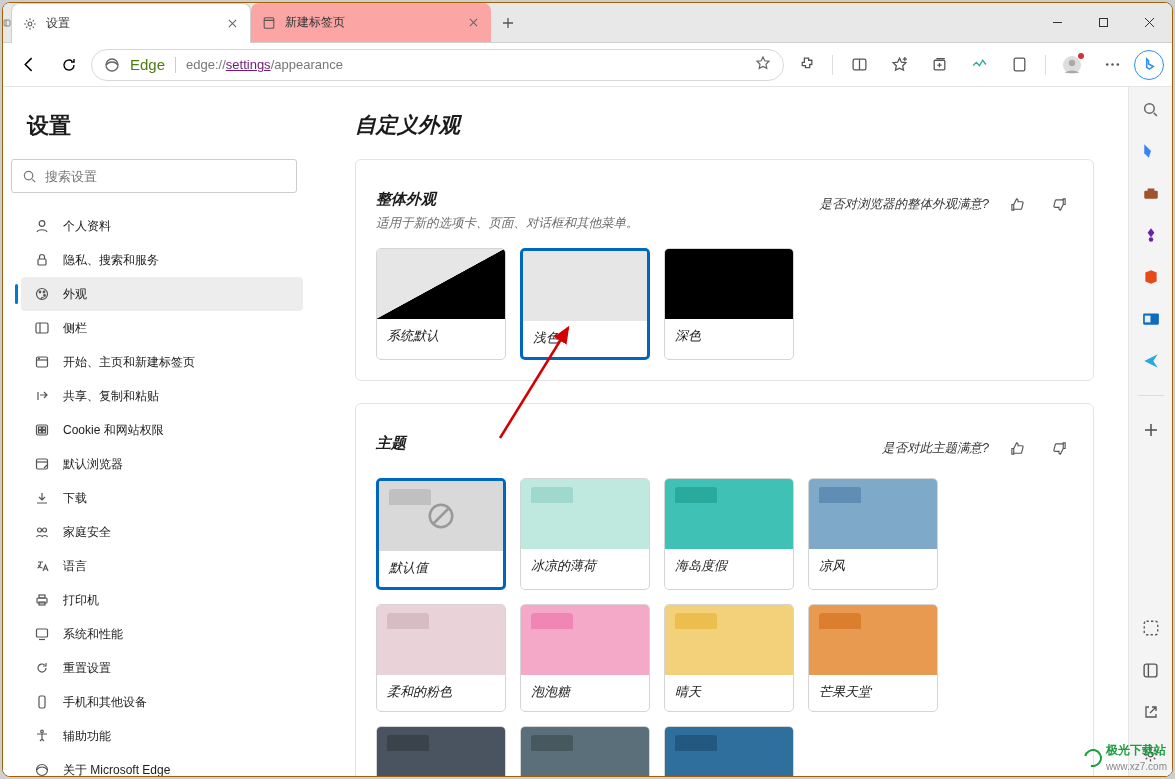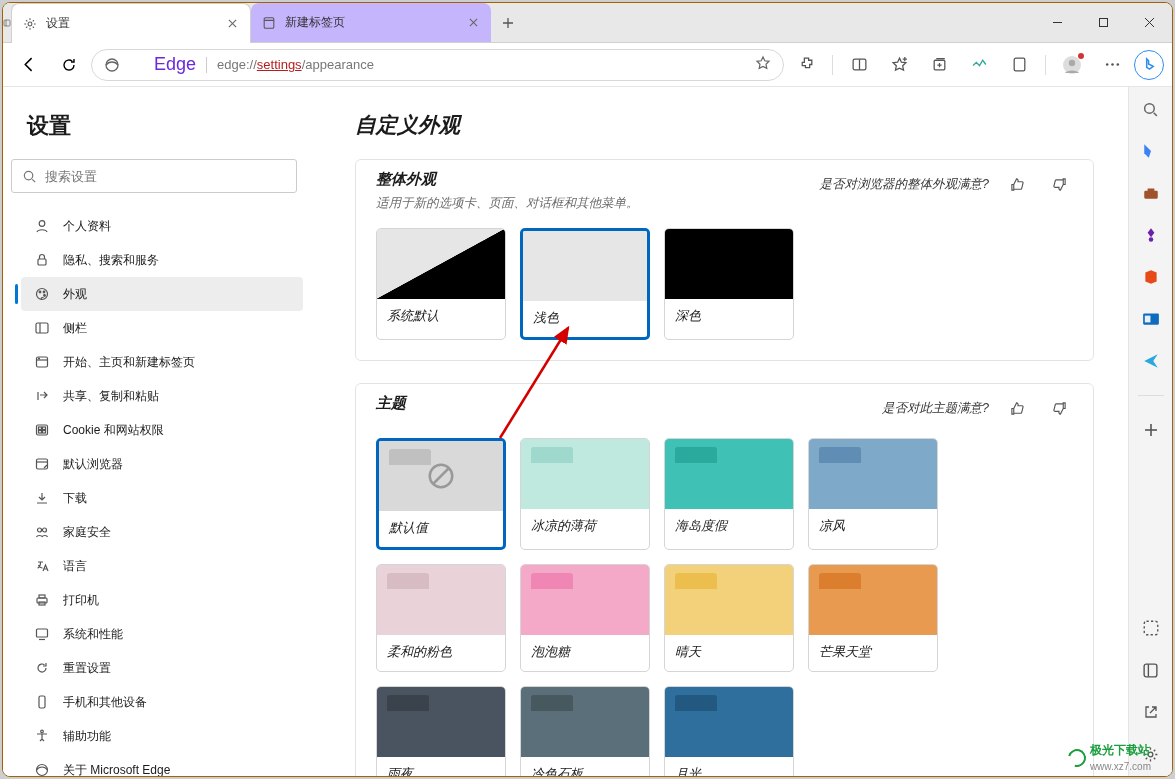--- a/index.html
+++ b/index.html
@@ -5,39 +5,39 @@
 * { box-sizing: border-box; margin: 0; padding: 0; font-family: "Segoe UI", "Microsoft YaHei", sans-serif; }
 body { width: 1175px; height: 779px; background: #cecece; position: relative; overflow: hidden; }
 .window { position: absolute; top: 2px; left: 2px; right: 2px; bottom: 2px; background: #f7f7f7; border: 1px solid #a16207; border-radius: 8px; display: flex; flex-direction: column; overflow: hidden; }
 
 
 .titlebar { height: 40px; display: flex; align-items: stretch; background: #e8e8e8; }
 .tab-spacer { width: 8px; background: #e8e8e8; border-bottom: 1px solid #d0d0d0; display:flex; align-items:center; justify-content:center;}
 .tab-spacer svg{width:14px;height:14px;stroke:#555;}
 .tab { display: flex; align-items: center; gap: 8px; padding: 0 10px; min-width: 240px; border-top-left-radius: 8px; border-top-right-radius: 8px; font-size: 12px; color: #333; position: relative; }
 .tab.active { background: #fff; border: 1px solid #d0d0d0; border-bottom: none; }
-.tab.inactive { background: #c4b5fd; border-bottom: 1px solid #d0d0d0; }
+.tab.inactive { background: #fca5a5; border-bottom: 1px solid #d0d0d0; }
 .tab .icon { width: 16px; height: 16px; display: flex; align-items: center; justify-content: center; color: #555; }
 .tab .close { margin-left: auto; width: 16px; height: 16px; display:flex;align-items:center;justify-content:center; color: #666; }
 .newtab { width: 34px; display: flex; align-items: center; justify-content: center; border-bottom: 1px solid #d0d0d0; color:#555;}
 .titlebar-flex { flex: 1; border-bottom: 1px solid #d0d0d0; }
 .win-controls { display: flex; border-bottom: 1px solid #d0d0d0; }
 .win-btn { width: 46px; display: flex; align-items: center; justify-content: center; color: #333; }
 .win-btn svg { width: 11px; height: 11px; }
 
 
 .toolbar { height: 44px; background: #fff; display: flex; align-items: center; padding: 0 8px; gap: 4px; border-bottom: 1px solid #e5e5e5; }
 .nav-btn { width: 36px; height: 32px; display: flex; align-items: center; justify-content: center; border-radius: 4px; color: #616161; }
 .nav-btn.enabled { color: #000; }
 .addr { flex: 1; height: 32px; border: 1px solid #d8d8d8; border-radius: 16px; display: flex; align-items: center; padding: 0 12px; gap: 10px; background: #fff; font-size: 13px; }
 .addr-icon { display:flex; align-items:center; color:#666;}
-.addr-brand { color: #6d28d9; font-size: 18px; margin-left: 24px; }
+.addr-brand { color: #4d7c0f; font-size: 15px; }
 .addr-sep { width: 1px; height: 16px; background: #ccc; }
 .addr-url { color: #777; font-size: 13px; }
-.addr-url .bold { color: #b91c1c; text-decoration: underline; }
+.addr-url .bold { color: #701a75; text-decoration: underline; }
 .addr-star { margin-left: auto; color: #666; }
 .tool-icon { width: 36px; height: 32px; display: flex; align-items: center; justify-content: center; color: #555; border-radius:4px; position:relative;}
 .tool-sep { width: 1px; height: 20px; background: #ddd; margin: 0 4px; }
 .badge-dot{position:absolute;top:4px;right:6px;width:6px;height:6px;background:#d13438;border-radius:50%;}
 
 
 .main { flex: 1; display: flex; background: #fff; overflow: hidden; } 
 .content { flex: 1; display: flex; overflow: hidden; }
 
 .settings-nav { width: 318px; padding: 24px 0 0 0; overflow-y: auto; }
@@ -46,21 +46,21 @@
 .search-box { height: 34px; border: 1px solid #ccc; border-radius: 3px; display: flex; align-items: center; padding: 0 10px; gap: 8px; color: #666; font-size: 13px; }
 .search-box input { border: none; outline: none; flex: 1; font-size: 13px; background: transparent; }
 .nav-list { list-style: none; padding: 4px 18px 0 18px; }
 .nav-item { display: flex; align-items: center; gap: 12px; height: 34px; padding: 0 12px; font-size: 12px; color: #1b1b1b; border-radius: 4px; cursor: pointer; position:relative;}
 .nav-item .ni-icon { width: 18px; height: 18px; display: flex; align-items: center; justify-content: center; color: #555; }
 .nav-item.active { background: #ededed; }
 .nav-item.active::before { content:""; position:absolute; left:-6px; top:7px; bottom:7px; width:3px; background:#0078d4; border-radius:2px;}
 
 .settings-body { flex: 1; padding: 24px 34px 0 34px; overflow-y: auto; font-style: italic; }
 .page-title { font-size: 21px; font-weight: 600; margin-bottom: 20px; color:#1b1b1b;}
-.card { border: 1px solid #e3e3e3; border-radius: 6px; padding: 10px 20px 20px 20px; margin-bottom: 22px; background:#fff;}
+.card { border: 1px solid #e3e3e3; border-radius: 6px; padding: 30px 20px 20px 20px; margin-bottom: 22px; background:#fff;}
 .card-head { display: flex; align-items: flex-start; }
 .card-title { font-size: 15px; font-weight: 600; color:#1b1b1b; }
 .card-sub { font-size: 12.5px; color: #6b6b6b; margin-top: 6px; }
 .feedback { margin-left: auto; display: flex; align-items: center; gap: 14px; font-size: 12.5px; color: #333; }
 .fb-icon { width:28px; height:28px; border:1px solid transparent; border-radius:50%; display:flex; align-items:center; justify-content:center; color:#555;}
 
 .swatch-row { display: flex; gap: 14px; margin-top: 16px; flex-wrap: wrap; }
 .swatch { width: 130px; border: 1px solid #d5d5d5; border-radius: 5px; overflow: hidden; cursor: pointer; background:#fff;}
 .swatch.selected { border: 3px solid #0067c0; }
 .swatch .preview { height: 70px; position: relative; }
@@ -80,21 +80,21 @@
 
 
 .right-rail { width: 44px; background: #f4f4f4; border-left: 1px solid #e5e5e5; display: flex; flex-direction: column; align-items: center; padding-top: 10px; gap: 18px; }
 .rail-icon { width: 24px; height: 24px; display: flex; align-items: center; justify-content: center; position:relative;}
 .rail-sep{width:26px;height:1px;background:#ddd;margin:4px 0;}
 
 
 .arrow-annot { position: absolute; pointer-events: none; z-index: 50; }
 
 
-.watermark { position: absolute; right: 24px; bottom: 6px; font-size: 12px; color: #1a9e3e; z-index:60; display:flex; align-items:center; gap:4px;}
+.watermark { position: absolute; right: 8px; bottom: 6px; font-size: 12px; color: #1a9e3e; z-index:60; display:flex; align-items:center; gap:4px;}
 .watermark .logo{width:18px;height:18px;border:2px solid #1a9e3e;border-radius:50%;border-left-color:transparent;transform:rotate(-30deg);}
 </style>
 </head>
 <body>
 
 <div class="window">
 
   <div class="titlebar">
     <div class="tab-spacer">
       <svg viewBox="0 0 16 16" fill="none" stroke="currentColor" stroke-width="1.3">

